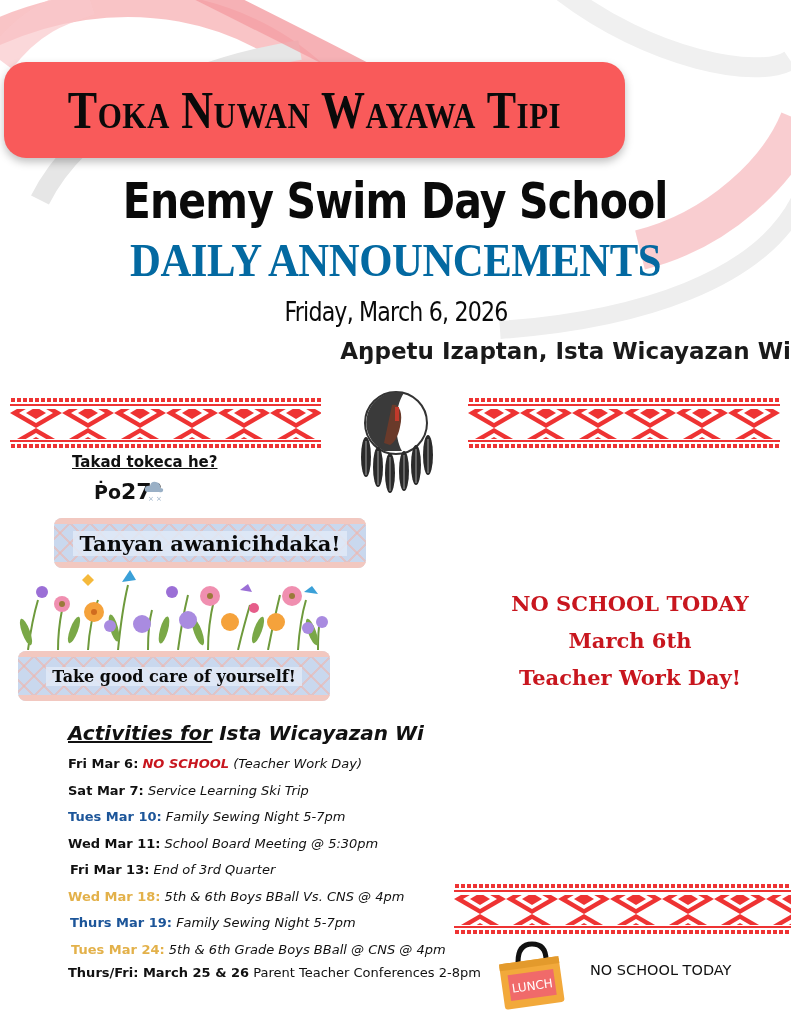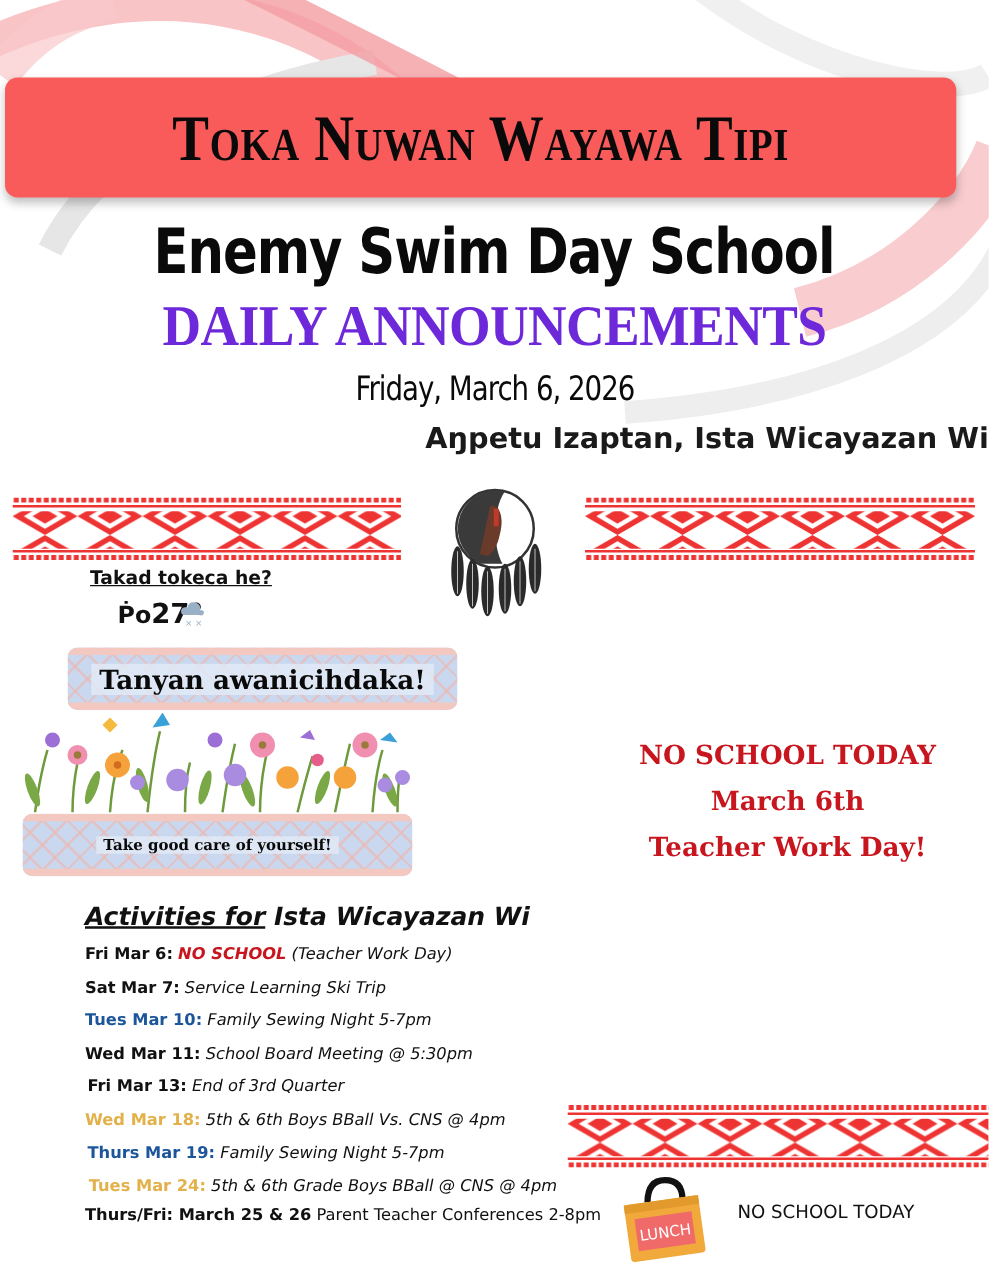--- a/index.html
+++ b/index.html
@@ -3,41 +3,41 @@
 <meta charset="utf-8">
 <style>
   * { box-sizing: border-box; margin: 0; padding: 0; }
   html, body { width: 791px; height: 1024px; overflow: hidden; background: #ffffff; }
   body { position: relative; font-family: "Liberation Sans", sans-serif; color: #111; }
 
   
   .ribbons { position: absolute; left: 0; top: 0; width: 791px; height: 380px; z-index: 0; }
 
   .title-banner {
-    position: absolute; left: 4px; top: 62px; width: 761px; height: 96px;
-    background: #f95a5a; border-radius: 10px;
+    position: absolute; left: 4px; top: 62px; width: 621px; height: 96px;
+    background: #f95a5a; border-radius: 22px;
     box-shadow: 0 4px 8px rgba(0,0,0,0.25);
     display: flex; align-items: center; justify-content: center; z-index: 2;
   }
   .title-banner span {
     font-family: "Liberation Serif", serif; font-weight: bold; color: #0a0a0a;
     font-size: 44px; letter-spacing: 0.5px; font-variant: small-caps;
     transform: scaleY(1.18);
   }
 
   .school-name {
     position: absolute; left: 0; top: 172px; width: 791px; text-align: center; z-index: 2;
     font-family: "DejaVu Sans", sans-serif; font-weight: bold; font-size: 50px; color: #0a0a0a;
     letter-spacing: -1px;
   }
   .school-name span { display: inline-block; transform: scaleX(0.82); }
 
   .daily-ann {
     position: absolute; left: 0; top: 234px; width: 791px; text-align: center; z-index: 2;
-    font-family: "Liberation Serif", serif; font-weight: bold; font-size: 46px; color: #6d28d9;
+    font-family: "Liberation Serif", serif; font-weight: bold; font-size: 46px; color: #0369a1;
     letter-spacing: -0.5px;
   }
   .daily-ann span { display: inline-block; transform: scaleX(0.93); }
 
   .date-en {
     position: absolute; left: 0; top: 296px; width: 791px; text-align: center; z-index: 2;
     font-family: "DejaVu Sans", sans-serif; font-size: 27px; color: #0a0a0a; letter-spacing: -1px;
   }
   .date-en span { display: inline-block; transform: scaleX(0.82); }
 
@@ -74,21 +74,21 @@
   }
   .wellness-banner::before { top: 0; }
   .wellness-banner::after { bottom: 0; }
   .wellness-banner span {
     position: relative; font-family: "DejaVu Serif", serif; font-weight: bold; color: #0a0a0a;
     background: rgba(225,234,247,0.85); padding: 0 6px;
   }
   .wb1 { top: 518px; margin-left: 36px; }
   .wb1 span { font-size: 21px; }
   .wb2 { top: 651px; }
-  .wb2 span { font-size: 12px; }
+  .wb2 span { font-size: 16px; }
 
   .flowers { position: absolute; left: 18px; top: 570px; width: 312px; height: 80px; z-index: 2; }
 
   .no-school-notice {
     position: absolute; left: 470px; top: 585px; width: 320px; z-index: 2; text-align: center;
     font-family: "DejaVu Serif", serif; font-weight: bold; color: #c8161e; font-size: 21px; line-height: 37px;
   }
 
   .activities { position: absolute; left: 38px; top: 721px; z-index: 2; margin-left: 30px; }
   .activities-title { font-family: "DejaVu Sans", sans-serif; font-weight: bold; font-style: italic; font-size: 20px; margin-bottom: 6px; }

